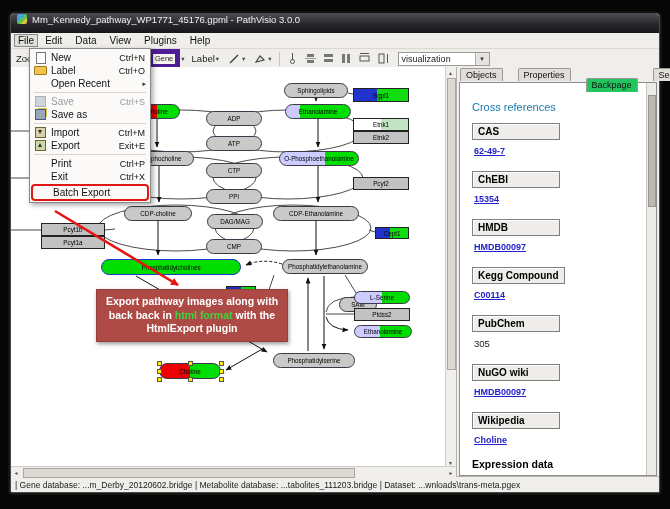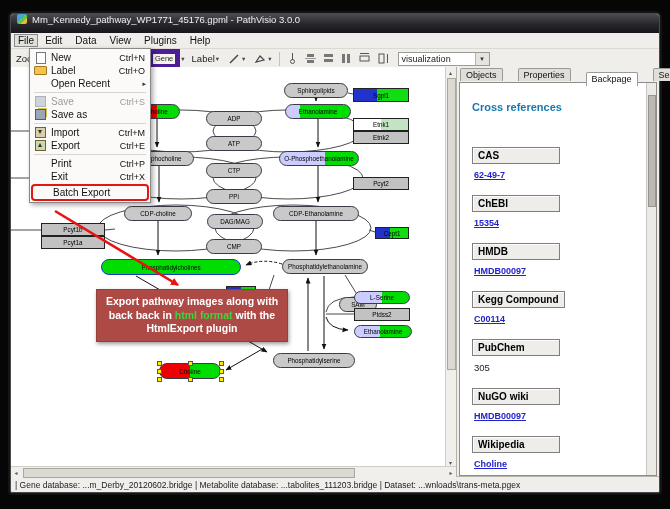--- a/index.html
+++ b/index.html
@@ -54,25 +54,25 @@
   .varr{position:absolute;left:0;width:9px;height:10px;display:flex;align-items:center;justify-content:center}
   .hscroll{position:absolute;left:0;bottom:0;height:11px;width:445px;background:#f0efec;
            border-top:1px solid #d0cdc7;z-index:30;font-size:6px;color:#555}
   .hthumb{position:absolute;top:1px;left:12px;height:8px;width:330px;background:#dcd9d3;border:1px solid #aaa7a1}
   .harr{position:absolute;top:0;width:10px;height:10px;display:flex;align-items:center;justify-content:center}
   
   .sidepanel{width:202px;height:411px;background:#f0eeeb;position:relative;box-sizing:border-box}
   .tabs{display:flex;height:15px;align-items:center;padding-left:3px;font-size:9px;gap:15px}
   .tab{border:1px solid #9a9a98;border-bottom:none;background:#e1ded9;padding:1px 5px 1px;
        border-radius:2px 2px 0 0;color:#111;white-space:nowrap}
-  .tab.active{background:#ffffff;position:relative;top:4px;padding-bottom:2px;z-index:2}
+  .tab.active{background:#22c55e;position:relative;top:10px;padding-bottom:2px;z-index:2}
   .panel-body{position:absolute;left:2px;right:2px;top:15px;bottom:2px;border:1px solid #8f8d89;
               background:#fff;display:flex;overflow:hidden}
   .scrollable{flex:1;padding:10px 0 0 12px;overflow:hidden}
-  .xref-heading{color:#1878ad;font-size:11px;margin:8px 0 32px;font-weight:bold}
+  .xref-heading{color:#1878ad;font-size:11px;margin:8px 0 8px;font-weight:normal}
   .section{margin-bottom:1px}
   .sec-head{display:inline-block;min-width:76px;border:1px solid #7f7f7f;background:#efedea;
             font-weight:bold;font-size:10px;padding:2px 5px;box-shadow:inset 1px 1px 0 #fff}
   .sec-link{display:block;color:#2222cc;font-weight:bold;font-size:9px;text-decoration:underline;
             margin:6px 0 13px 2px;cursor:pointer}
   .sec-value{display:block;color:#222;font-size:9.5px;margin:6px 0 13px 2px}
   .expr{font-weight:bold;font-size:10.5px;margin-top:3px;color:#000}
   .panel-scrollbar{width:9px;background:#eceae6;border-left:1px solid #c9c6c1;position:relative}
   .pthumb{position:absolute;top:12px;left:1px;width:6px;height:110px;background:#bcb9b4;border:1px solid #979591}
   
@@ -438,21 +438,21 @@
           <i></i>
         </span>
         <span class="fm-label">Import</span>
         <span class="fm-shortcut">Ctrl+M</span>
       </div>
       <div class="fm-item">
         <span class="fm-ico export-icon">
           <i></i>
         </span>
         <span class="fm-label">Export</span>
-        <span class="fm-shortcut">Ctrl+E</span>
+        <span class="fm-shortcut">Exit+E</span>
       </div>
       <div class="fm-sep"></div>
       <div class="fm-item">
         <span class="fm-ico"></span>
         <span class="fm-label">Print</span>
         <span class="fm-shortcut">Ctrl+P</span>
       </div>
       <div class="fm-item">
         <span class="fm-ico"></span>
         <span class="fm-label">Exit</span>

